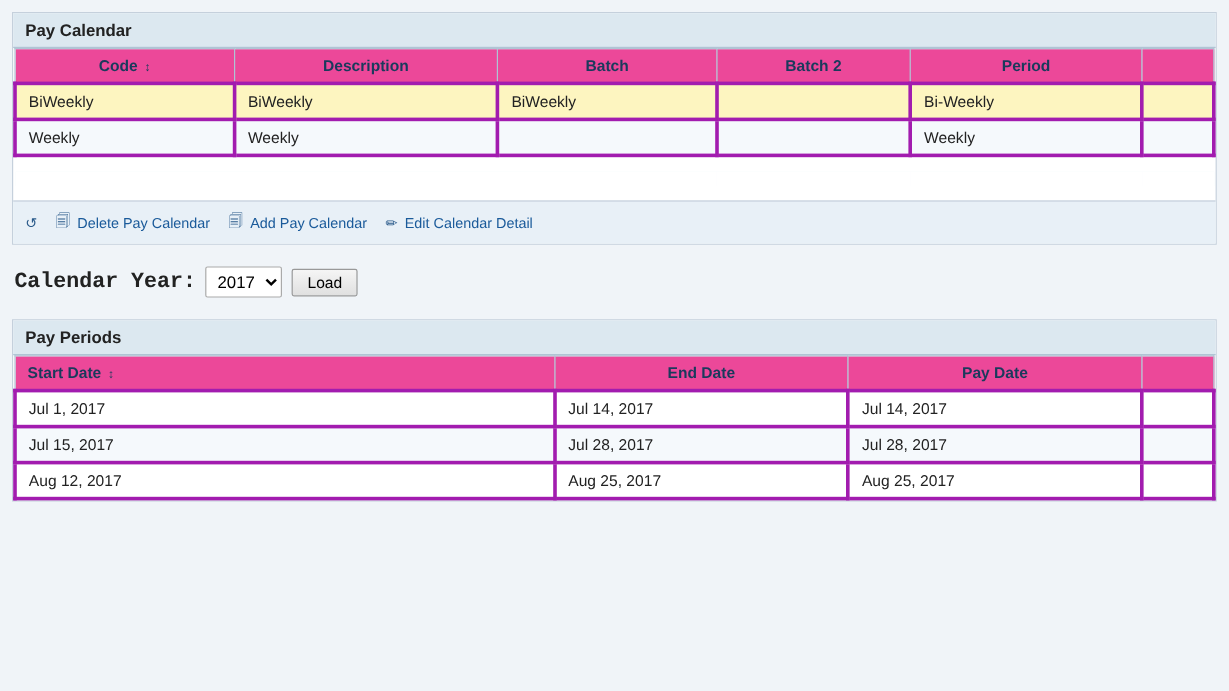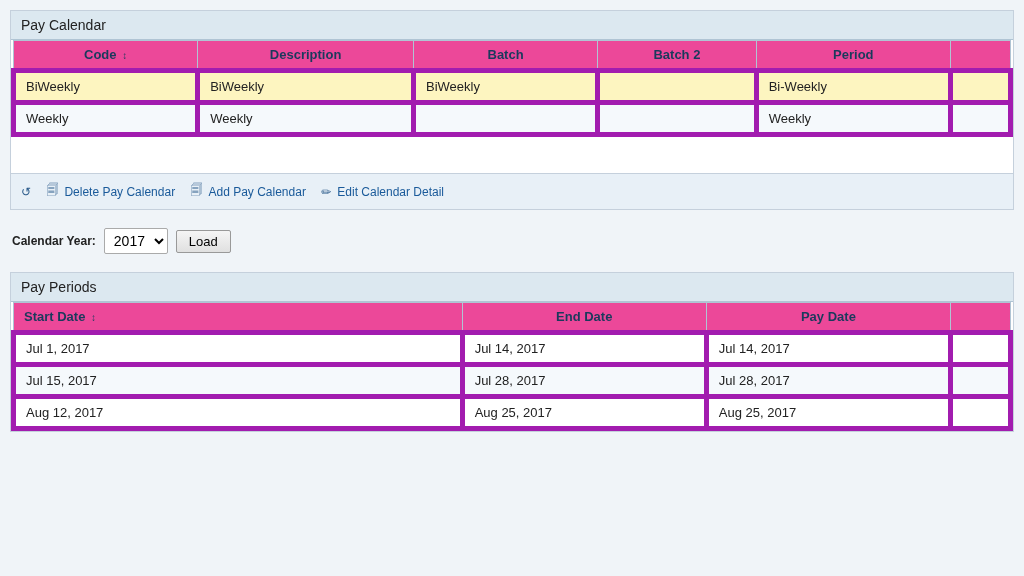--- a/index.html
+++ b/index.html
@@ -14,40 +14,40 @@
     .section-box {
       background: #fff;
       border: 1px solid #c5d0dc;
       margin-bottom: 14px;
     }
 
     .section-title {
       background: #dce8f0;
       border-bottom: 1px solid #b0c4d4;
       padding: 6px 10px;
-      font-weight: normal;
+      font-weight: bold;
       font-size: 14px;
     }
 
     table {
       width: 100%;
       border-collapse: collapse;
     }
 
     thead tr th {
       background: #ec4899;
       border: 1px solid #b0c4d4;
       padding: 6px 10px;
       text-align: center;
       font-weight: bold;
       color: #1a3a5c;
     }
 
     tbody tr td {
-      border: 5px solid #a21caf;
+      border: 3px solid #a21caf;
       padding: 6px 10px;
     }
 
     tbody tr:nth-child(even) {
       background: #f5f9fc;
     }
 
     .row-highlighted td {
       background: #fdf5c0 !important;
     }
@@ -74,21 +74,22 @@
     .calendar-year-row {
       margin-bottom: 14px;
       display: flex;
       align-items: center;
       gap: 8px;
       padding: 4px 2px;
     }
 
     .calendar-year-row label {
       font-weight: bold;
-      font-size: 12px;
+      font-size: 18px;
+      font-family: Liberation Mono, monospace;
     }
 
     select {
       border: 1px solid #aaa;
       background: #fff;
       padding: 3px 5px;
       font-size: 14px;
       border-radius: 2px;
     }
 

